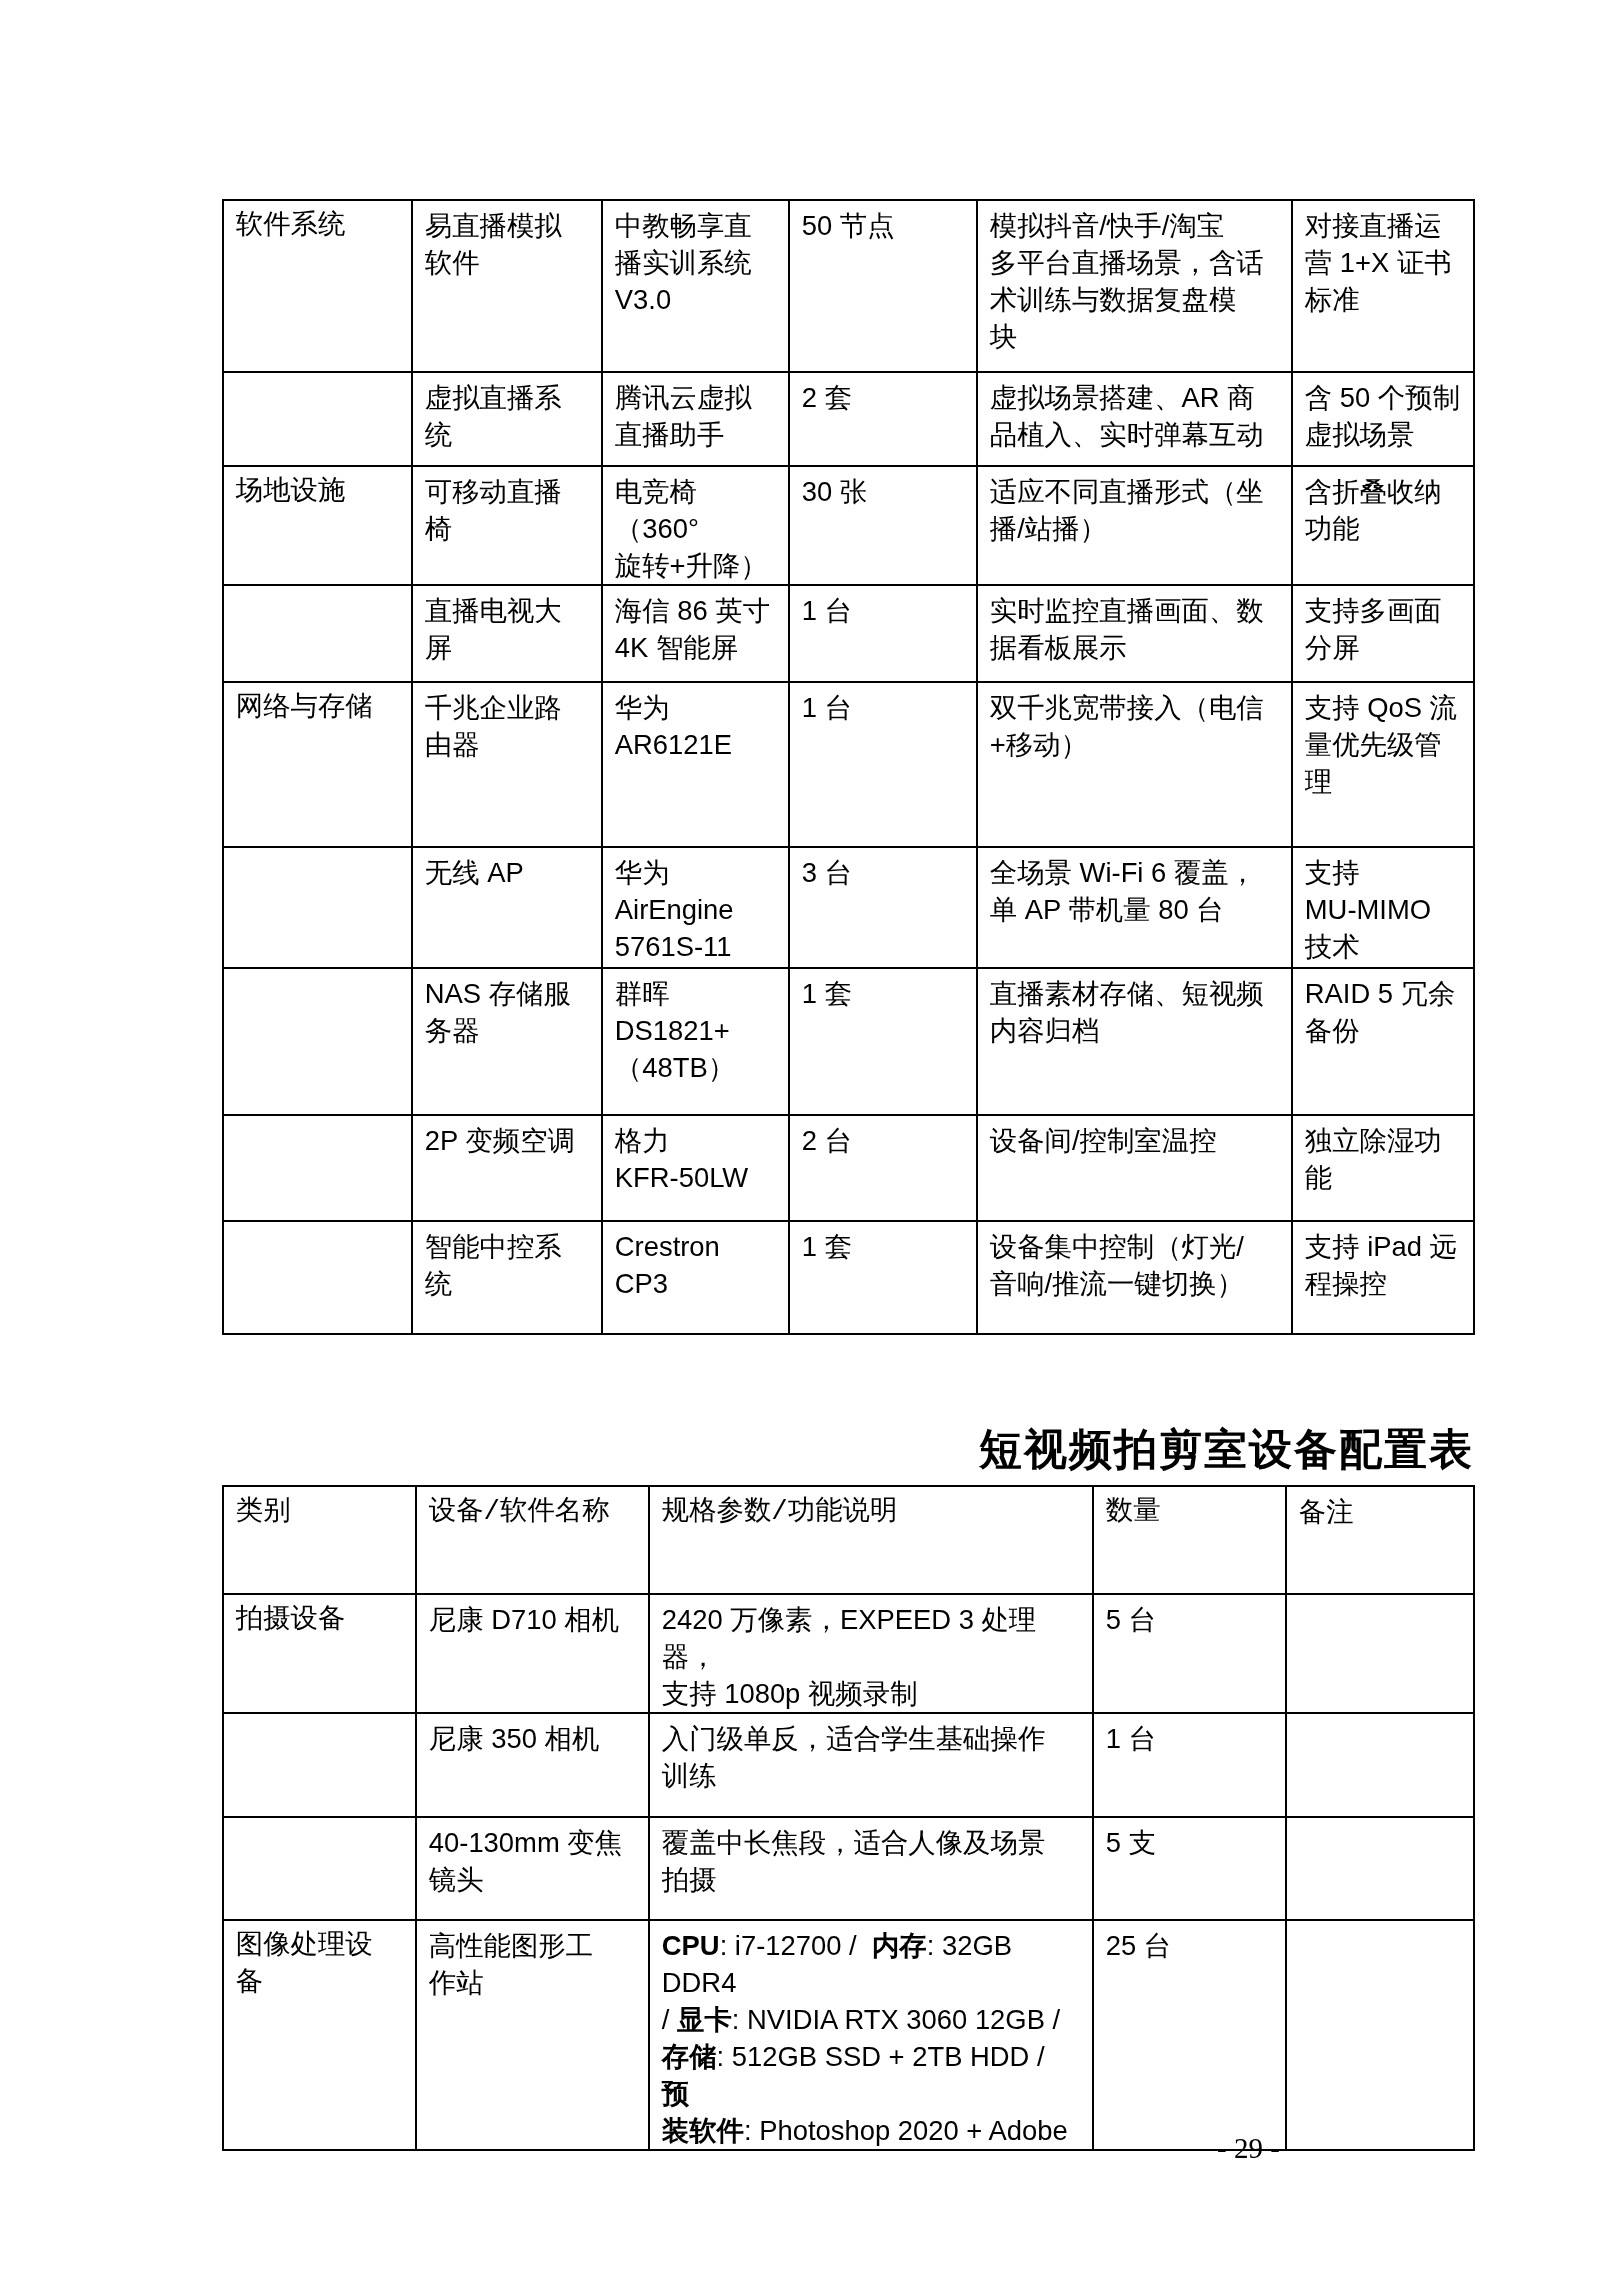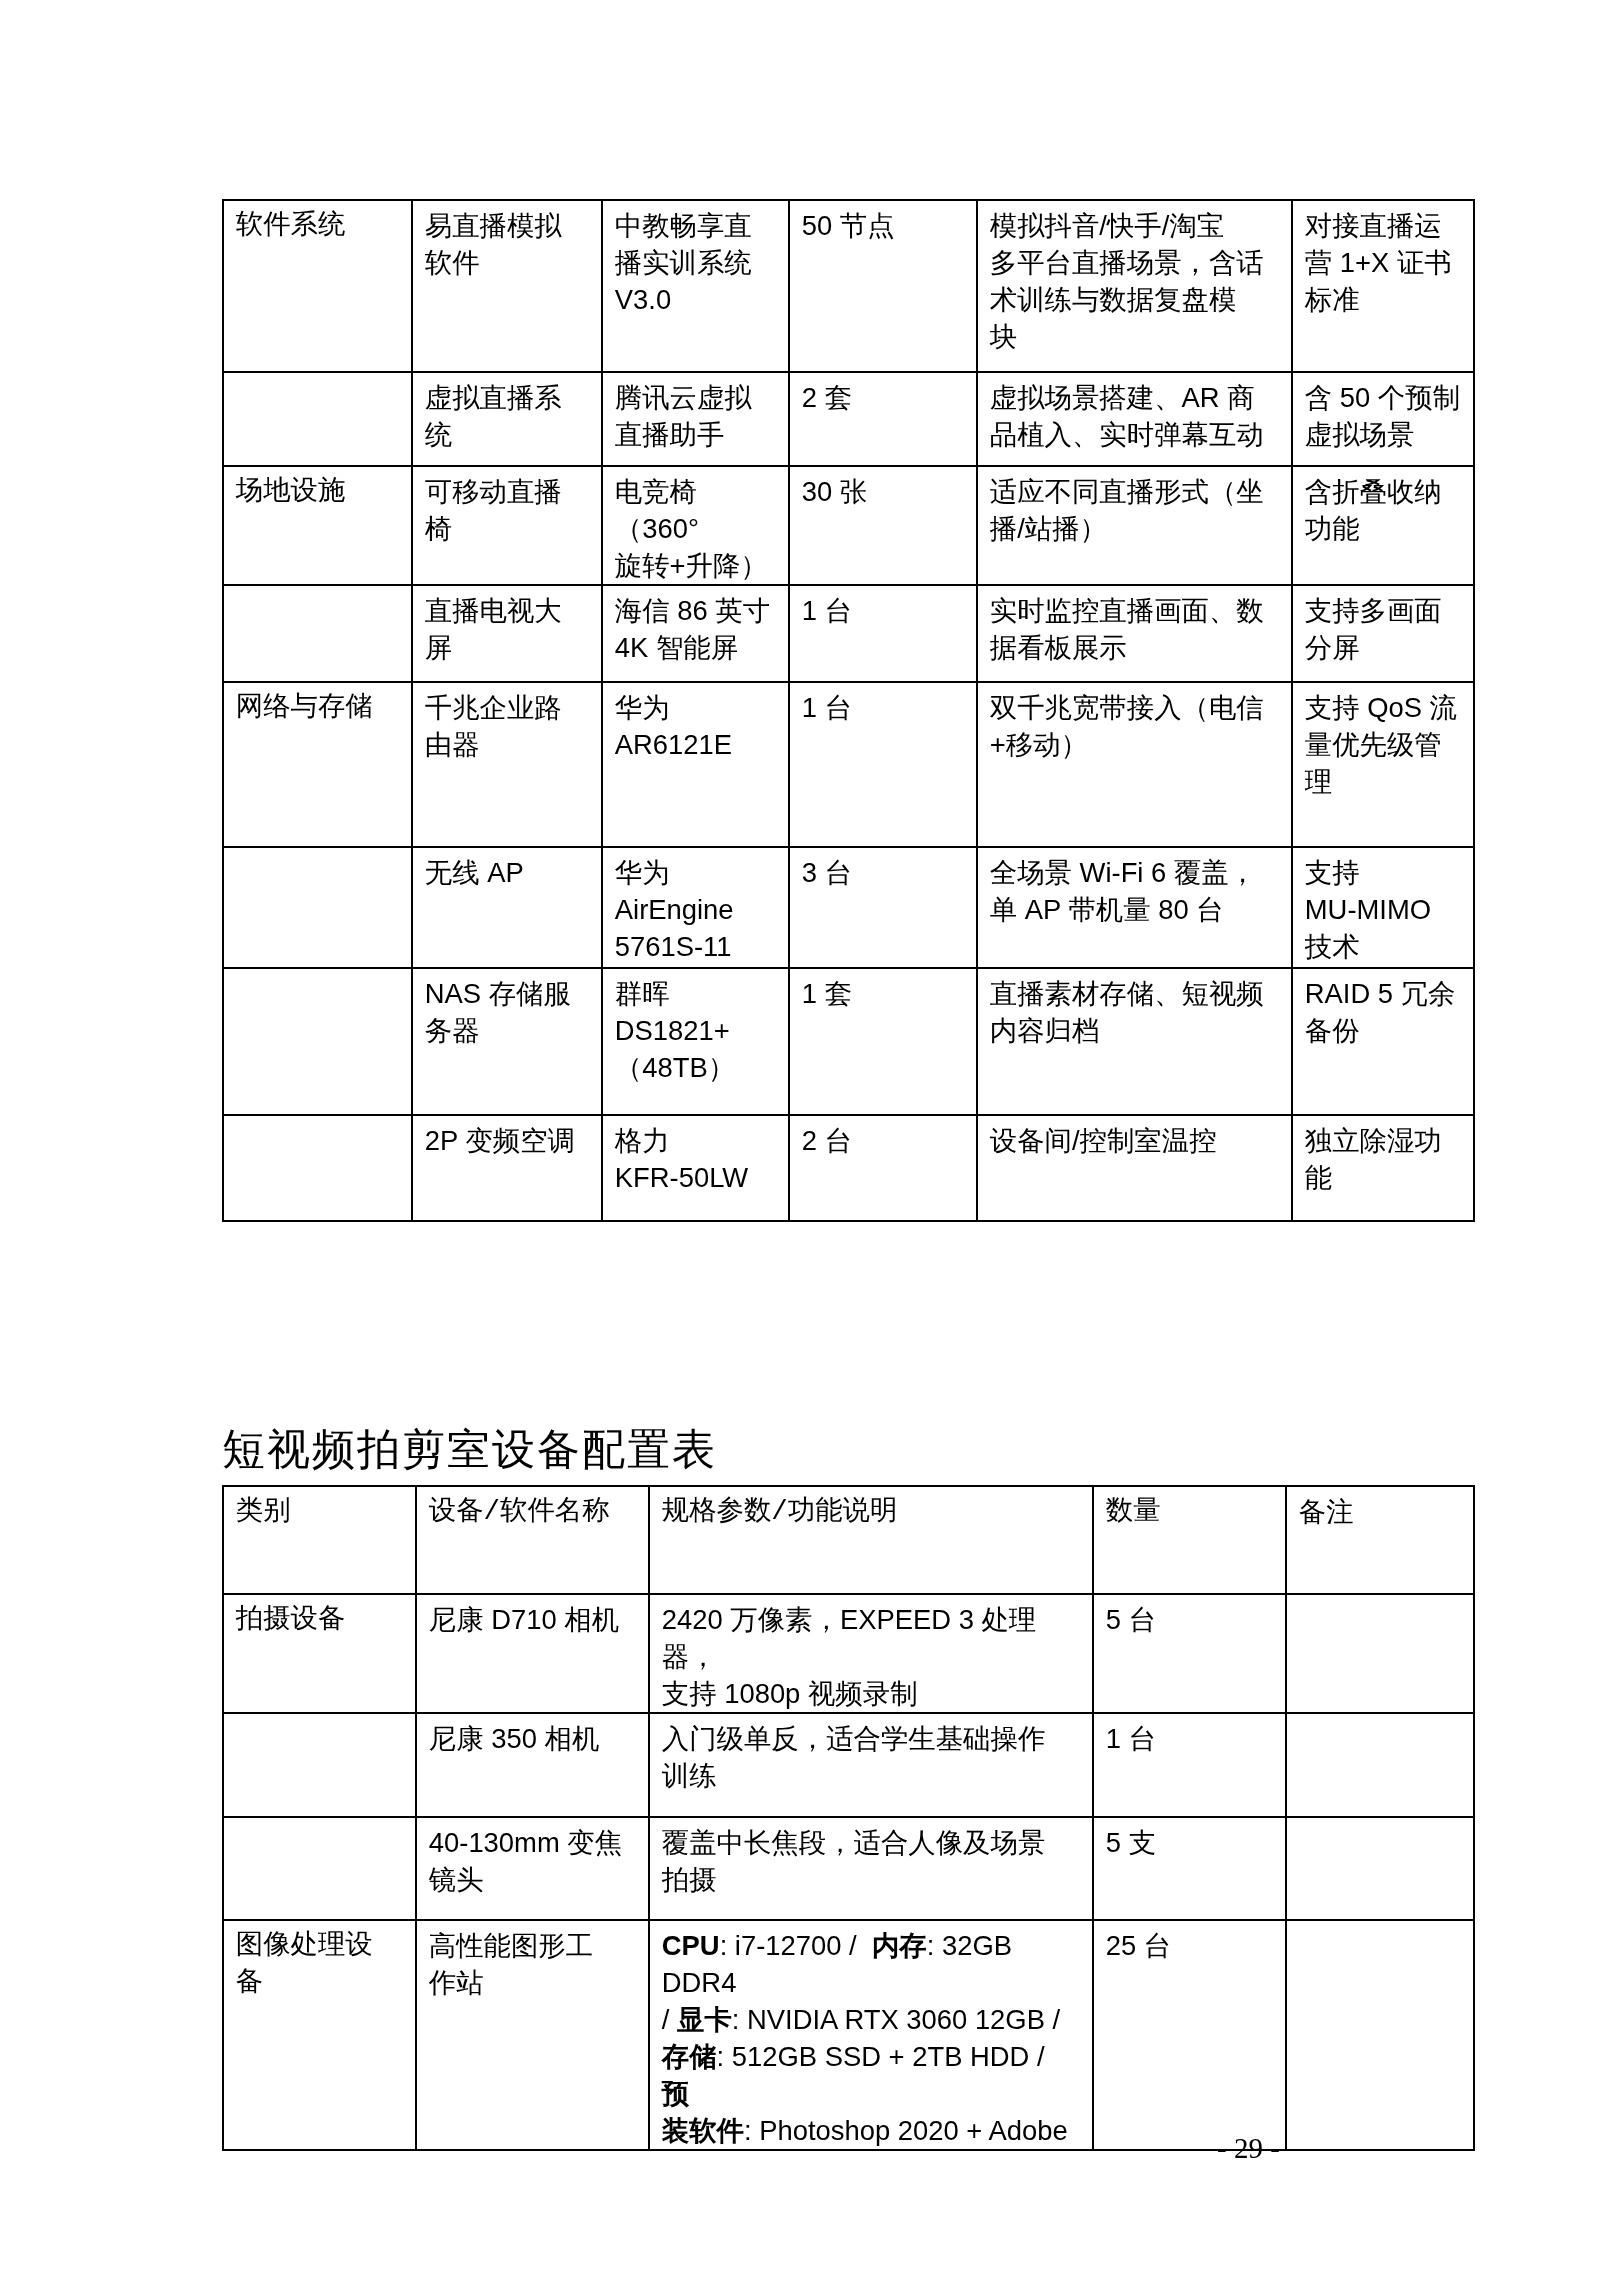--- a/index.html
+++ b/index.html
@@ -27,23 +27,23 @@
     font-size: 27.4px;
     line-height: 37px;
     font-weight: normal;
     white-space: pre-wrap;
     word-break: break-word;
   }
   .cat, .th-bold { font-weight: bold; font-family: Liberation Mono, monospace; }
   .section-title {
     position: absolute;
     left: 222px; top: 1414px; width: 1252px; height: 71px;
-    text-align: left;
+    text-align: right;
     font-size: 43px;
-    font-weight: normal;
+    font-weight: bold;
     line-height: 71px;
     letter-spacing: 2px;
   }
   .page-number {
     position: absolute;
     left: 1217px; top: 2127px; width: 196px;
     text-align: left;
     font-family: "Liberation Serif", serif;
     font-size: 29px;
     line-height: 43px;
@@ -158,20 +158,31 @@
       <tr style="height:106px">
         <td class="cat"></td>
         <td>2P 变频空调</td>
         <td>格力
 KFR-50LW</td>
         <td>2 台</td>
         <td>设备间/控制室温控</td>
         <td>独立除湿功
 能</td>
       </tr>
+      <tr style="height:113px">
+        <td class="cat"></td>
+        <td>智能中控系
+统</td>
+        <td>Crestron CP3</td>
+        <td>1 套</td>
+        <td>设备集中控制（灯光/
+音响/推流一键切换）</td>
+        <td>支持 iPad 远
+程操控</td>
+      </tr>
     </tbody>
   </table>
 
   <div class="section-title">短视频拍剪室设备配置表</div>
 
   <table id="table2" class="doc-table">
     <colgroup>
       <col style="width:193px">
         <col style="width:233px">
         <col style="width:444px">

